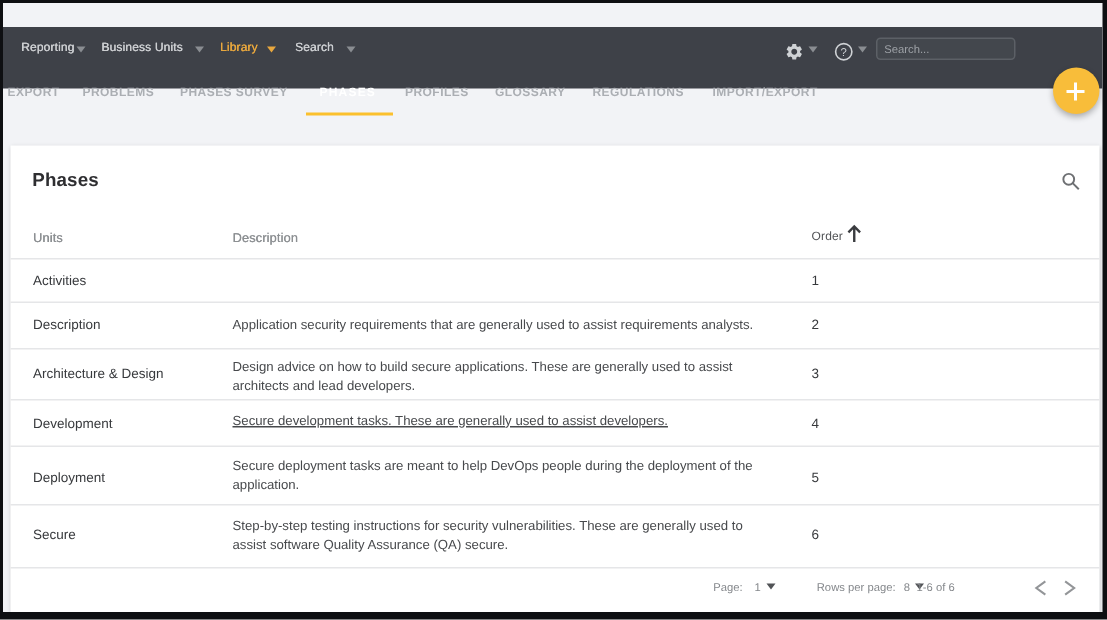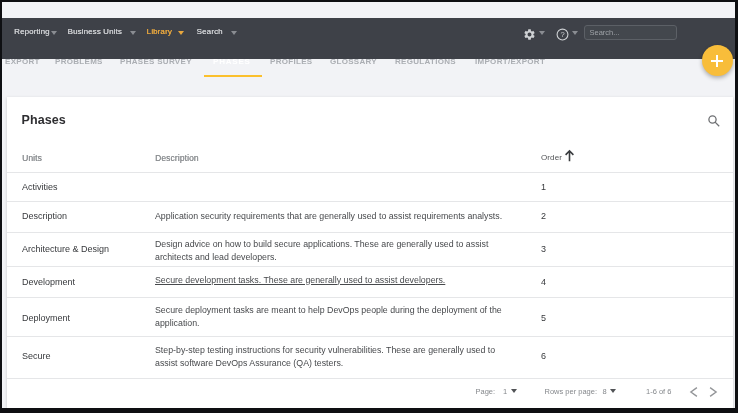--- a/index.html
+++ b/index.html
@@ -112,32 +112,32 @@
 
       <div class="row" style="top:200px; height:39px;">
         <span class="cell-name" style="top:15.5px;">Deployment</span>
         <span class="cell-desc" style="top:7px;">Secure deployment tasks are meant to help DevOps people during the deployment of the application.</span>
         <span class="cell-order" style="top:15.5px;">5</span>
       </div>
       <div class="div" style="top:239px;"></div>
 
       <div class="row" style="top:239px; height:42px;">
         <span class="cell-name" style="top:14.5px;">Secure</span>
-        <span class="cell-desc" style="top:7.5px;">Step-by-step testing instructions for security vulnerabilities. These are generally used to assist software DevOps Assurance (QA) testers.</span>
+        <span class="cell-desc" style="top:7.5px;">Step-by-step testing instructions for security vulnerabilities. These are generally used to assist software Quality Assurance (QA) secure.</span>
         <span class="cell-order" style="top:14.5px;">6</span>
       </div>
       <div class="div" style="top:281px;"></div>
       <div class="pager">
         <span style="left:468.5px;">Page:</span>
         <span style="left:496px;">1</span>
         <span class="dcaret" style="left:503.8px; top:11px;"></span>
         <span style="left:537.5px;">Rows per page:</span>
         <span style="left:595.5px;">8</span>
         <span class="dcaret" style="left:602.7px; top:11px;"></span>
-        <span style="left:639px;">1-6 of 6</span>
+        <span style="left:604px;">1-6 of 6</span>
         <svg style="position:absolute; left:681px; top:7px;" width="12" height="14" viewBox="0 0 12 14">
           <path d="M8.9 2.6 L2.9 7 L8.9 11.4" stroke="#939598" stroke-width="1.4" fill="none"></path>
         </svg>
         <svg style="position:absolute; left:699.5px; top:7px;" width="12" height="14" viewBox="0 0 12 14">
           <path d="M3.1 2.6 L9.1 7 L3.1 11.4" stroke="#939598" stroke-width="1.4" fill="none"></path>
         </svg>
       </div>
     </div>
   </div>
 

